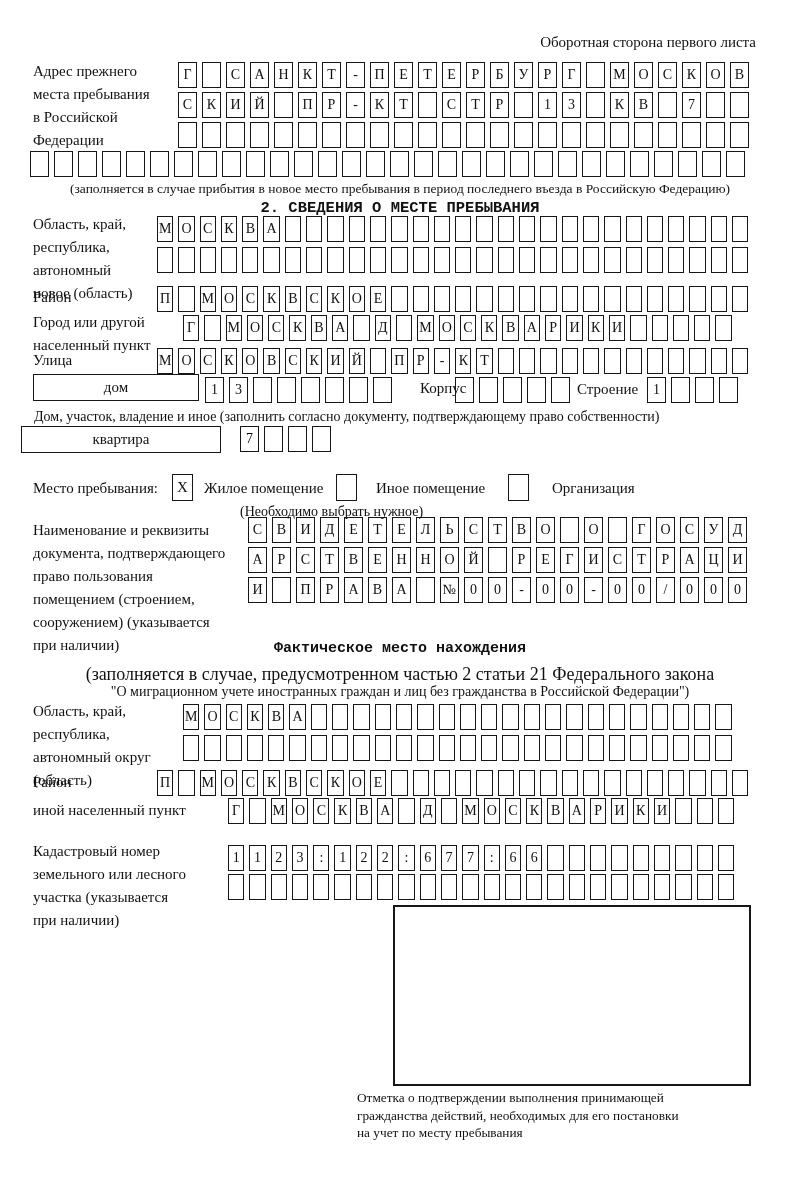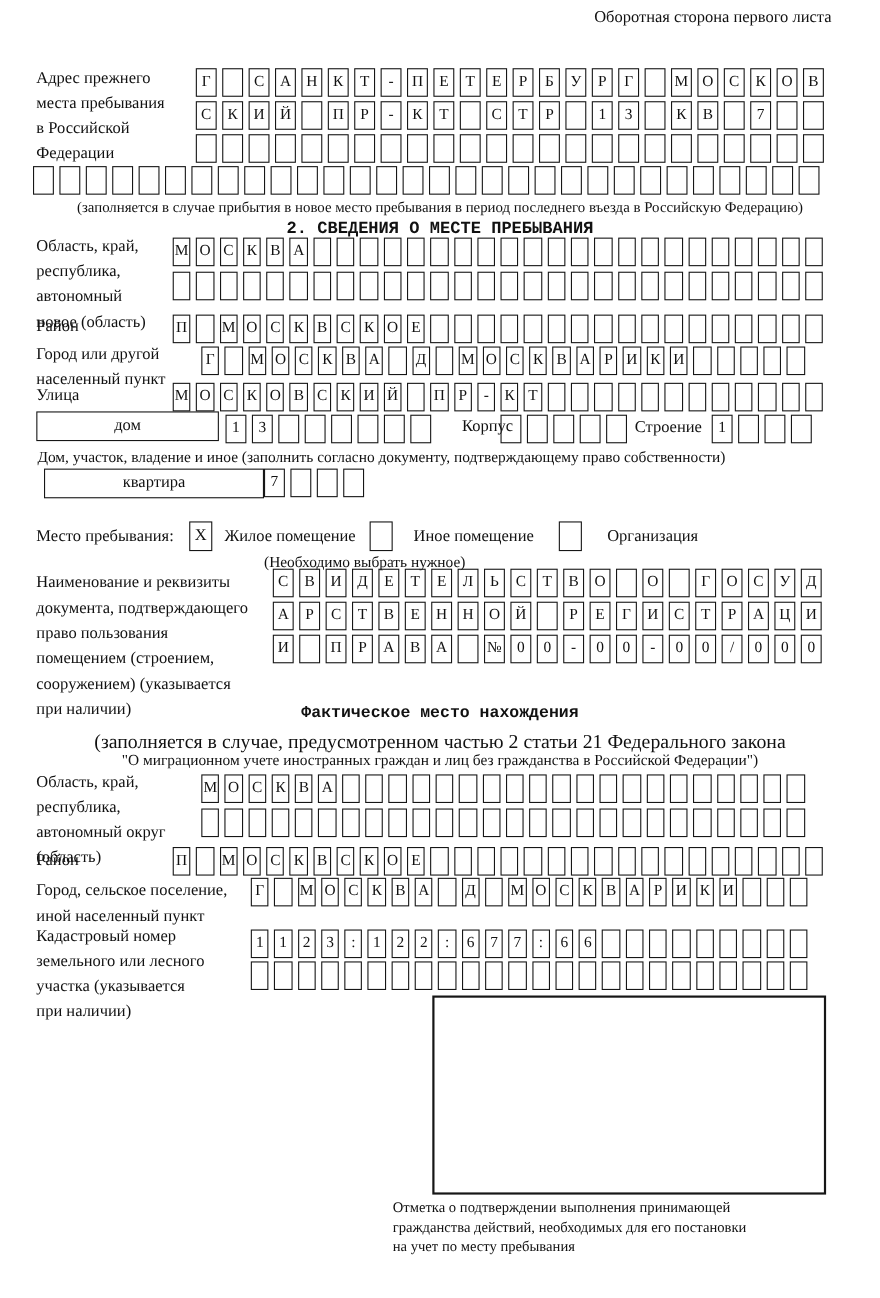--- a/index.html
+++ b/index.html
@@ -21,21 +21,21 @@
   .chk{position:absolute;box-sizing:border-box;border:1.6px solid #161616;width:21px;height:27px;
        display:flex;align-items:center;justify-content:center;font-size:15px;}
   .stamp{position:absolute;border:2px solid #161616;background:#fff;}
   .cap{position:absolute;font-size:13.3px;line-height:17.5px;}
 </style>
 </head>
 <body>
 
 <div class="page">
 
-  <div class="corner" style="top:8px;right:44px;">Оборотная сторона первого листа</div>
+  <div class="corner" style="top:34px;right:44px;">Оборотная сторона первого листа</div>
 
   <div class="lbl" style="left:33px;top:60px;width:145px;">
       <div>Адрес прежнего</div>
       <div>места пребывания</div>
       <div>в Российской</div>
       <div>Федерации</div>
     </div>
   <div class="row a" style="left:178px;top:62px;">
       <span class="cell">Г</span>
       <span class="cell"></span>
@@ -335,21 +335,21 @@
     </div>
   <div class="txt" style="left:577px;top:381px;">Строение</div>
   <div class="row a" style="left:647px;top:377px;">
       <span class="cell">1</span>
       <span class="cell"></span>
       <span class="cell"></span>
       <span class="cell"></span>
     </div>
   <div class="note" style="left:34px;top:409px;font-size:14px;">Дом, участок, владение и иное (заполнить согласно документу, подтверждающему право собственности)</div>
 
-  <div class="wbox" style="left:40px;top:426px;width:200px;">квартира</div>
+  <div class="wbox" style="left:21px;top:426px;width:200px;">квартира</div>
   <div class="row a" style="left:240px;top:426px;">
       <span class="cell">7</span>
       <span class="cell"></span>
       <span class="cell"></span>
       <span class="cell"></span>
     </div>
 
   <div class="txt" style="left:33px;top:480px;">Место пребывания:</div>
   <div class="chk" style="left:172px;top:474px;">X</div>
   <div class="txt" style="left:204px;top:480px;">Жилое помещение</div>
@@ -530,21 +530,20 @@
       <span class="cell"></span>
       <span class="cell"></span>
       <span class="cell"></span>
       <span class="cell"></span>
       <span class="cell"></span>
       <span class="cell"></span>
       <span class="cell"></span>
     </div>
 
   <div class="lbl" style="left:33px;top:799px;width:190px;">
-      <div>Город, сельское поселение,</div>
       <div>иной населенный пункт</div>
     </div>
   <div class="row b" style="left:228px;top:798px;">
       <span class="cell">Г</span>
       <span class="cell"></span>
       <span class="cell">М</span>
       <span class="cell">О</span>
       <span class="cell">С</span>
       <span class="cell">К</span>
       <span class="cell">В</span>

